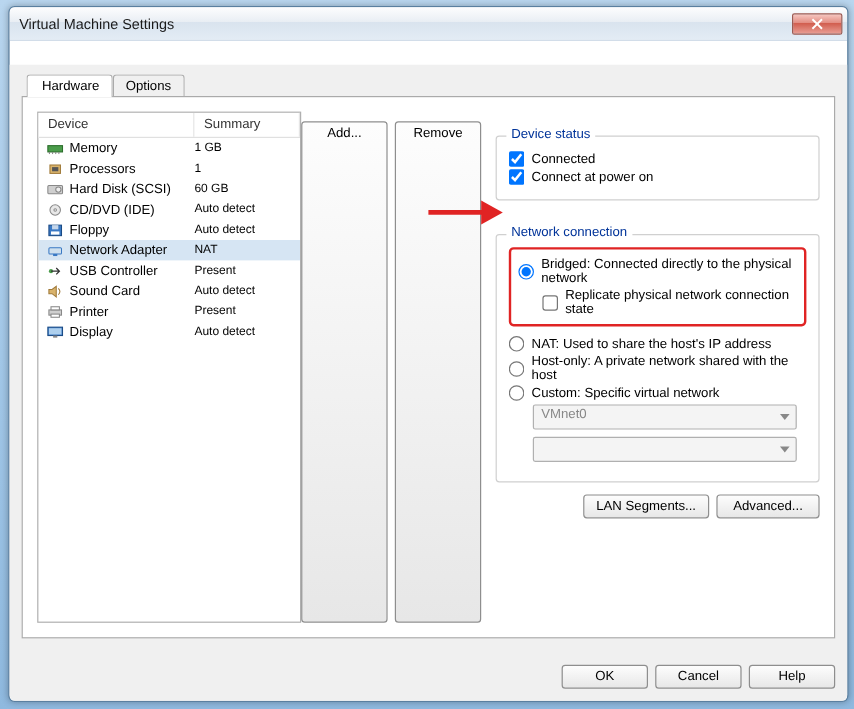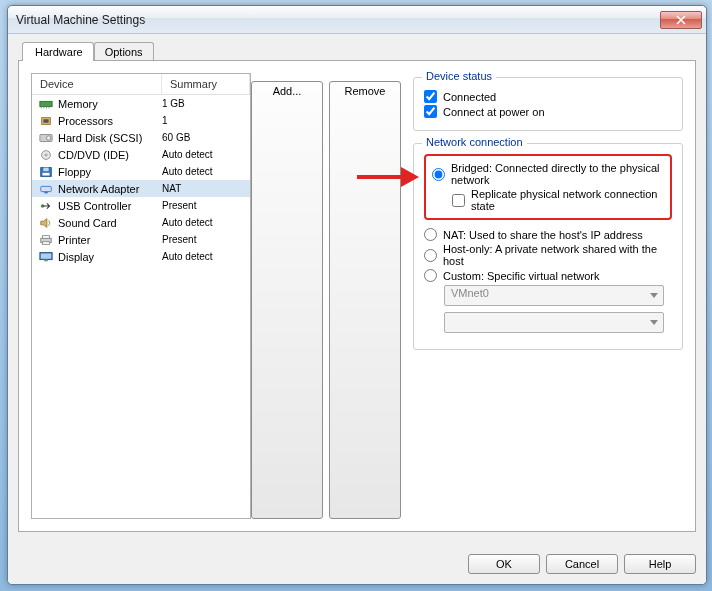--- a/index.html
+++ b/index.html
@@ -15,20 +15,21 @@
 .window {
   position: absolute;
   left: 7px; top: 5px;
   width: 700px; height: 580px;
   background: #fff;
   border: 1px solid #5a7fa0;
   border-radius: 5px;
   box-shadow: 0 0 6px rgba(0,0,0,0.3);
   display: flex;
   flex-direction: column;
+  gap: 20px;
 }
 .titlebar {
   height: 28px;
   background: linear-gradient(to bottom, #fdfdfe 0%, #e9eef4 45%, #d9e3ee 46%, #e3ecf5 100%);
   border-bottom: 1px solid #b5c7db;
   display: flex;
   align-items: center;
   padding: 0 4px 0 8px;
   border-radius: 5px 5px 0 0;
 }
@@ -123,21 +124,21 @@
   color: #000;
   cursor: pointer;
   text-align:center;
 }
 .right-pane { flex:1; display:flex; flex-direction:column; gap:8px;}
 .groupbox {
   border: 1px solid #d0d0d0;
   border-radius: 3px;
   padding: 10px 10px 10px 10px;
   position: relative;
-  margin-top: 4px;
+  margin-top: 20px;
 }
 .groupbox .legend {
   position: absolute;
   top: -8px; left: 8px;
   background: #fff;
   padding: 0 4px;
   font-size: 11px;
   color: #003399;
 }
 .check-row, .radio-row {
@@ -362,20 +363,24 @@
           </label>
           <label class="radio-row">
             <input type="radio" name="nc" style="">
             <span>Custom: Specific virtual network</span>
           </label>
           <div class="combo disabled-text">VMnet0</div>
 
           <div class="combo disabled-text"></div>
         </div>
 
+        <div class="right-btns">
+          <div class="btn" style="min-width:100px">LAN Segments...</div>
+          <div class="btn" style="min-width:86px">Advanced...</div>
+        </div>
       </div>
     </div>
 
     <div class="footer">
       <div class="btn">OK</div>
       <div class="btn">Cancel</div>
       <div class="btn">Help</div>
     </div>
   </div>
 </div>

